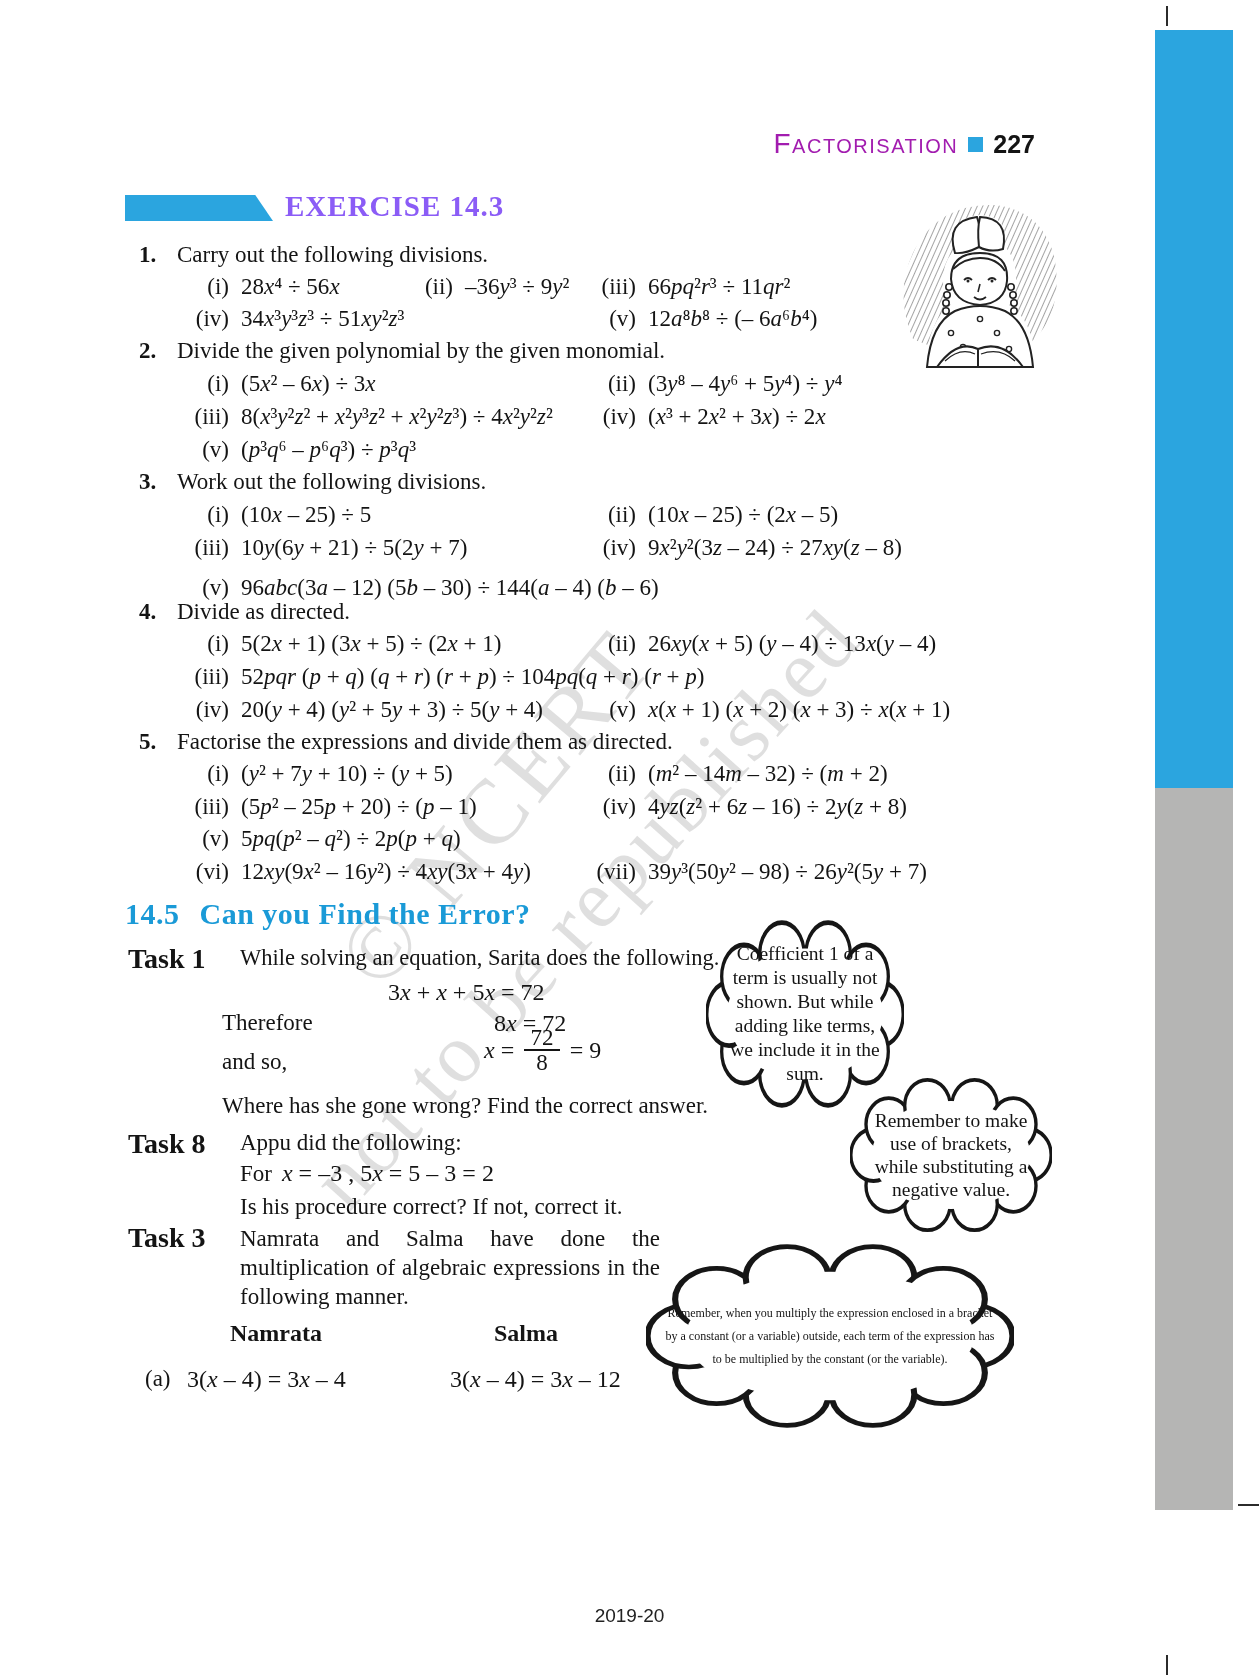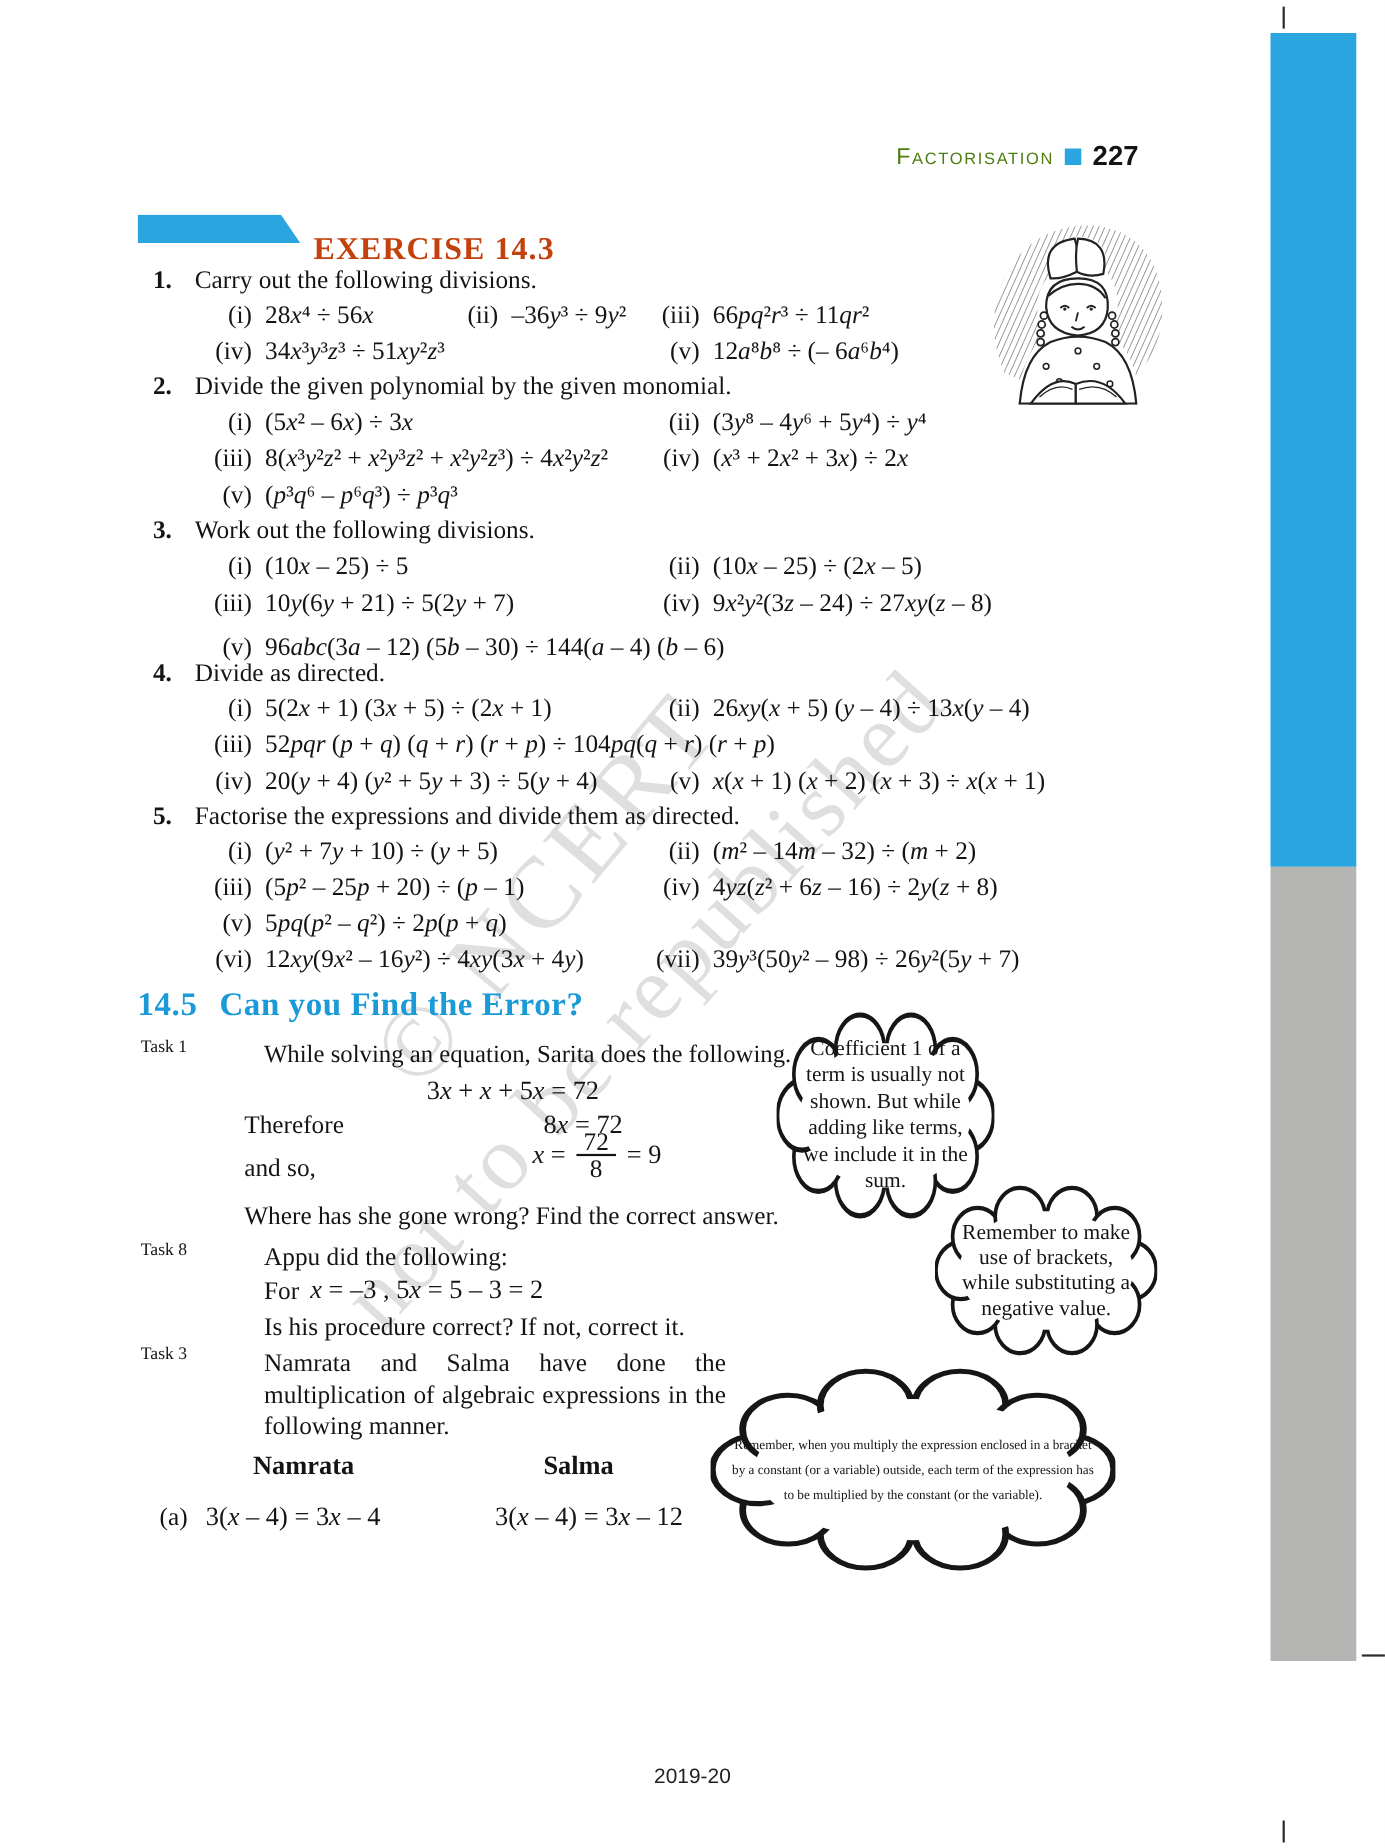--- a/index.html
+++ b/index.html
@@ -17,45 +17,45 @@
   .bar-blue { position:absolute; left:1155px; top:30px;  width:78px; height:758px; background:#2BA5DF; z-index:2; }
   .bar-gray { position:absolute; left:1155px; top:788px; width:78px; height:722px; background:#B5B5B4; z-index:2; }
   .mark { position:absolute; background:#2b2b2b; z-index:2; }
   .mark-top    { left:1166px; top:6px;    width:2px;  height:20px; }
   .mark-bottom { left:1166px; top:1655px; width:2px;  height:20px; }
   .mark-right  { left:1238px; top:1504px; width:21px; height:2px;  }
   
   .hdr { position:absolute; left:0; top:128px; width:1035px; z-index:3;
          display:flex; justify-content:flex-end; align-items:center; gap:10px; }
   .hdr .chapter { font-family:"Liberation Sans","DejaVu Sans",sans-serif; font-variant:small-caps;
-                  font-size:21px; letter-spacing:1.5px; color:#4d7c0f;margin-left:16px; }
+                  font-size:28px; letter-spacing:1.5px; color:#a21caf;margin-left:16px; }
   .hdr .sq { width:15px; height:15px; background:#2BA5DF; display:inline-block; }
   .hdr .pageno { font-family:"Liberation Sans","DejaVu Sans",sans-serif; font-weight:bold; font-size:25px; }
   
   .girl { position:absolute; left:885px; top:190px; width:180px; height:178px; z-index:3; }
   
   .content { position:absolute; left:125px; top:190px; width:860px; height:720px; z-index:3; font-size:23px; }
   .ex-head { position:absolute; left:0; top:0; height:36px; width:100%; }
   .ex-bar  { position:absolute; left:0; top:5px; width:148px; height:26px; background:#2BA5DF;
              clip-path:polygon(0 0, 88% 0, 100% 100%, 0 100%); }
   .ex-title{ position:absolute; left:160px; top:0; font-size:29px; font-weight:bold;
-             color:#c2410c; letter-spacing:1px;margin-top:20px; }
+             color:#8b5cf6; letter-spacing:1px; }
   .phead { position:absolute; left:0; height:30px; width:100%; }
   .pnum  { position:absolute; left:14px; font-weight:bold; }
   .ptxt  { position:absolute; left:52px; white-space:nowrap; }
   .xrow  { position:absolute; left:0; height:30px; width:100%; }
   .it    { position:absolute; top:0; white-space:nowrap; }
   .c0 { left:48px; }  .c1 { left:272px; }  .c2 { left:455px; }
   .lbl { display:inline-block; width:56px; text-align:right; }
   .m   { margin-left:12px; }
   
   .abs { position:absolute; z-index:3; white-space:nowrap; font-size:23px; }
   .sec-head { left:125px; top:897px; display:flex; gap:20px;
               font-size:30px; font-weight:bold; color:#1A9AD7; letter-spacing:0.5px; }
-  .task-label { font-weight:normal; font-size:16px; }
+  .task-label { font-weight:bold; font-size:28px; }
   .eq { font-size:24px; }
   .frac { display:inline-flex; flex-direction:column; align-items:center; line-height:1.02; font-size:23px; }
   .frac .num { padding:0 6px; }
   .frac .den { border-top:2px solid #141414; padding:0 12px; }
   .eqrow { display:flex; align-items:center; gap:10px; }
   .t3para { white-space:normal; width:420px; text-align:justify; line-height:29px; }
   .colhead { font-weight:bold; font-size:24px; }
   
   .bubble { position:absolute; z-index:4; }
   .bubble svg.cloud { position:absolute; left:0; top:0; width:100%; height:100%; }

